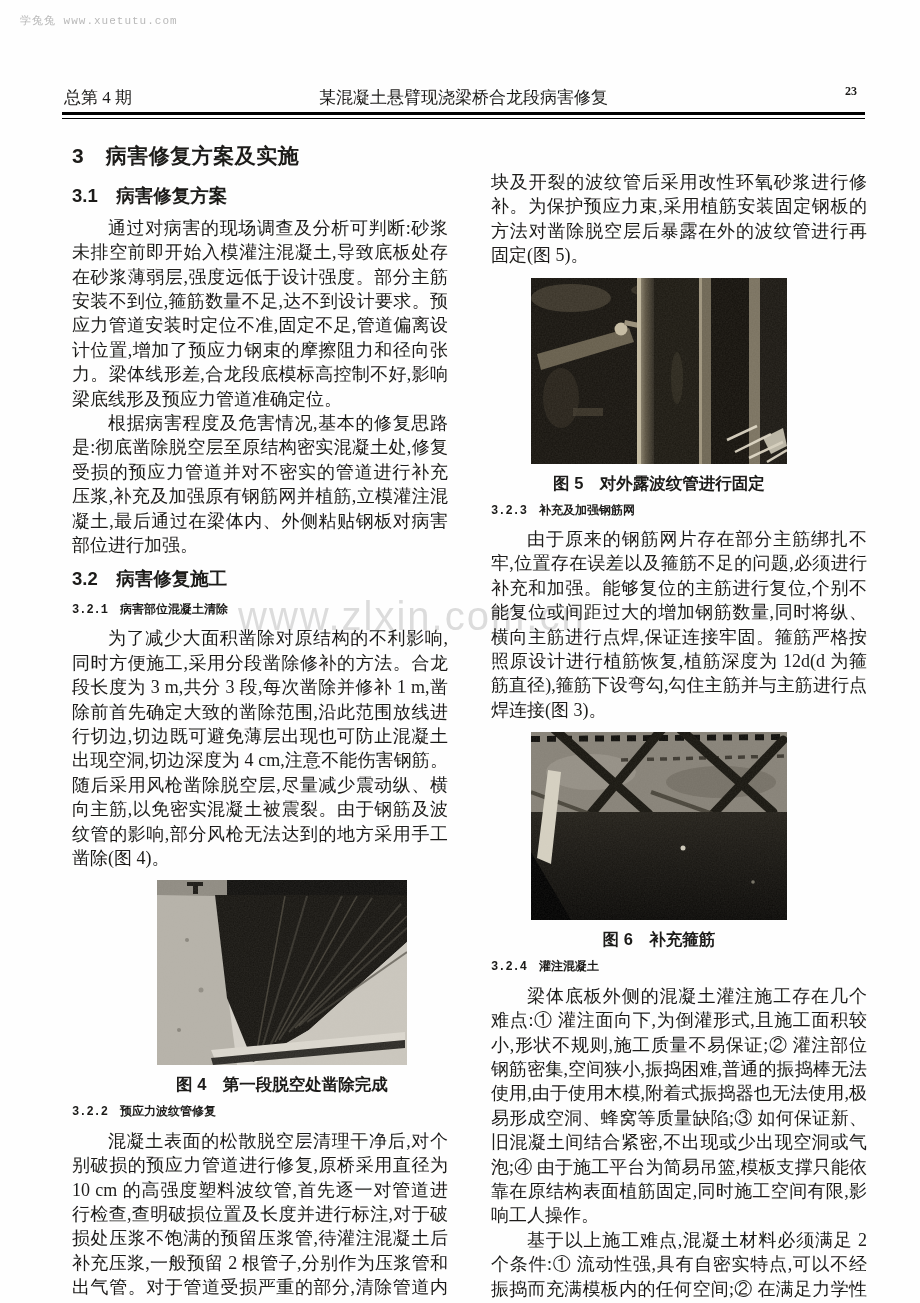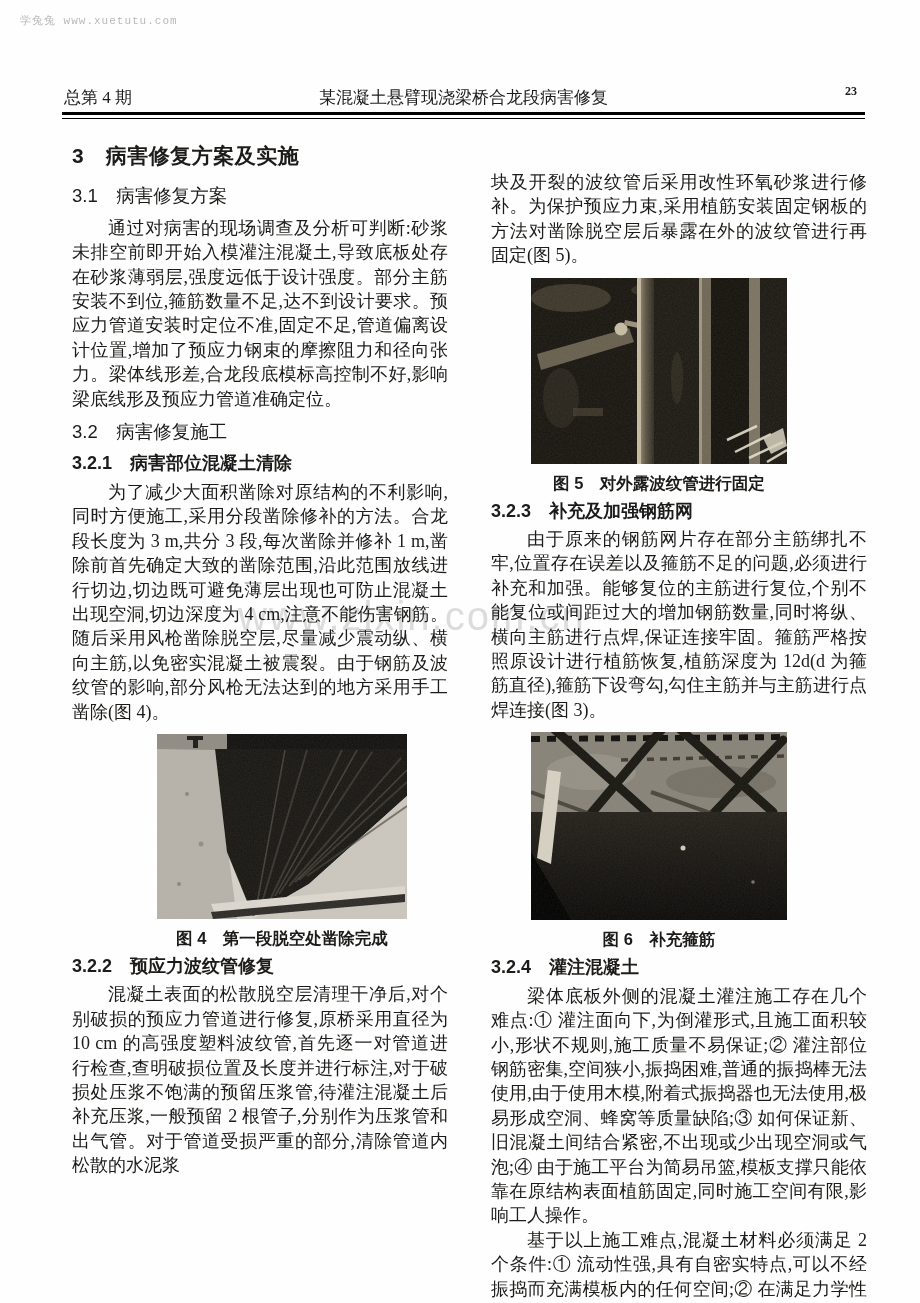--- a/index.html
+++ b/index.html
@@ -35,26 +35,26 @@
     position:absolute;width:376px;font-size:18px;line-height:24.4px;
     text-align:justify;text-justify:inter-ideograph;
   }
   .col-left{left:72px;top:138px;}
   .col-right{left:491px;top:130px;}
   .hd1{
     font-family:"Liberation Sans","DejaVu Sans",sans-serif;font-weight:bold;
     font-size:21px;margin:6px 0 16px 0;letter-spacing:.5px;
   }
   .hd2{
-    font-family:"Liberation Sans","DejaVu Sans",sans-serif;font-weight:normal;
+    font-family:"Liberation Sans","DejaVu Sans",sans-serif;font-weight:bold;
     font-size:18.5px;margin:9px 0 7px 0;
   }
   .hd3{
-    font-family:Liberation Sans, sans-serif;font-weight:bold;
-    font-size:18px;margin:5px 0 4px 0;
+    font-family:Liberation Mono, monospace;font-weight:bold;
+    font-size:12px;margin:5px 0 4px 0;
   }
   p.body-par{margin:0;text-indent:2em;}
   p.body-par.no-indent{text-indent:0;margin-top:40px;}
   
   .figure{margin:10px 0 6px 0;}
   .figure .photo{display:block;background:#111;}
   .fig4-wrap{margin-left:57px;width:250px;padding-left:28px;}
   .fig56-wrap{margin-left:40px;width:256px;}
   .caption{
     font-family:"Liberation Sans","DejaVu Sans",sans-serif;font-weight:bold;
@@ -73,20 +73,21 @@
     <span class="issue">总第 4 期</span>
     <span class="title">某混凝土悬臂现浇梁桥合龙段病害修复</span>
     <span class="pageno">23</span>
   </div>
   <div class="rule"></div>
 
   <div class="col col-left">
     <div class="hd1">3　病害修复方案及实施</div>
     <div class="hd2">3.1　病害修复方案</div>
     <p class="body-par">通过对病害的现场调查及分析可判断:砂浆未排空前即开始入模灌注混凝土,导致底板处存在砂浆薄弱层,强度远低于设计强度。部分主筋安装不到位,箍筋数量不足,达不到设计要求。预应力管道安装时定位不准,固定不足,管道偏离设计位置,增加了预应力钢束的摩擦阻力和径向张力。梁体线形差,合龙段底模标高控制不好,影响梁底线形及预应力管道准确定位。</p>
+    <p class="body-par">根据病害程度及危害情况,基本的修复思路是:彻底凿除脱空层至原结构密实混凝土处,修复受损的预应力管道并对不密实的管道进行补充压浆,补充及加强原有钢筋网并植筋,立模灌注混凝土,最后通过在梁体内、外侧粘贴钢板对病害部位进行加强。</p>
     <div class="hd2">3.2　病害修复施工</div>
     <div class="hd3">3.2.1　病害部位混凝土清除</div>
     <p class="body-par">为了减少大面积凿除对原结构的不利影响,同时方便施工,采用分段凿除修补的方法。合龙段长度为 3 m,共分 3 段,每次凿除并修补 1 m,凿除前首先确定大致的凿除范围,沿此范围放线进行切边,切边既可避免薄层出现也可防止混凝土出现空洞,切边深度为 4 cm,注意不能伤害钢筋。随后采用风枪凿除脱空层,尽量减少震动纵、横向主筋,以免密实混凝土被震裂。由于钢筋及波纹管的影响,部分风枪无法达到的地方采用手工凿除(图 4)。</p>
 
     <div class="figure fig4-wrap">
       <svg class="photo" width="250" height="185" viewBox="0 0 250 185">
         <defs>
           <filter id="g4">
               <feTurbulence type="fractalNoise" baseFrequency="0.8" numOctaves="2"></feTurbulence>
             <feColorMatrix type="matrix" values="0 0 0 0 0.55 0 0 0 0 0.53 0 0 0 0 0.48 0 0 0 0.8 0"></feColorMatrix>

